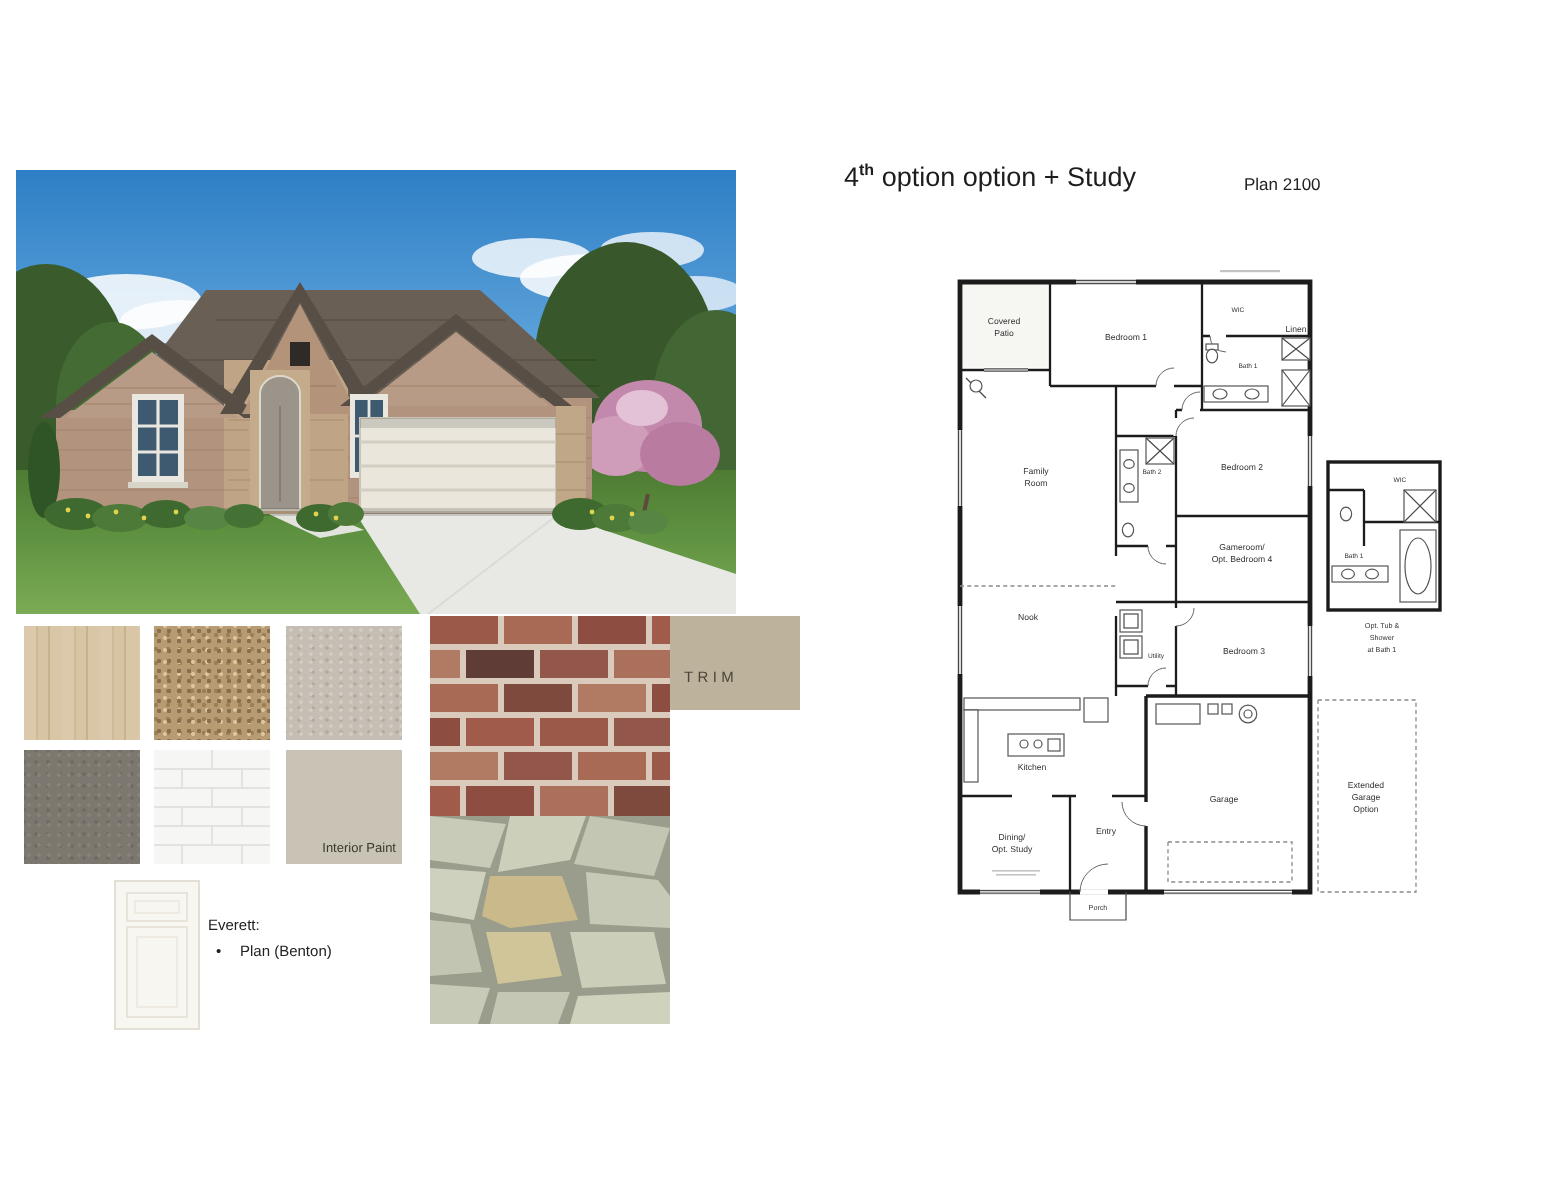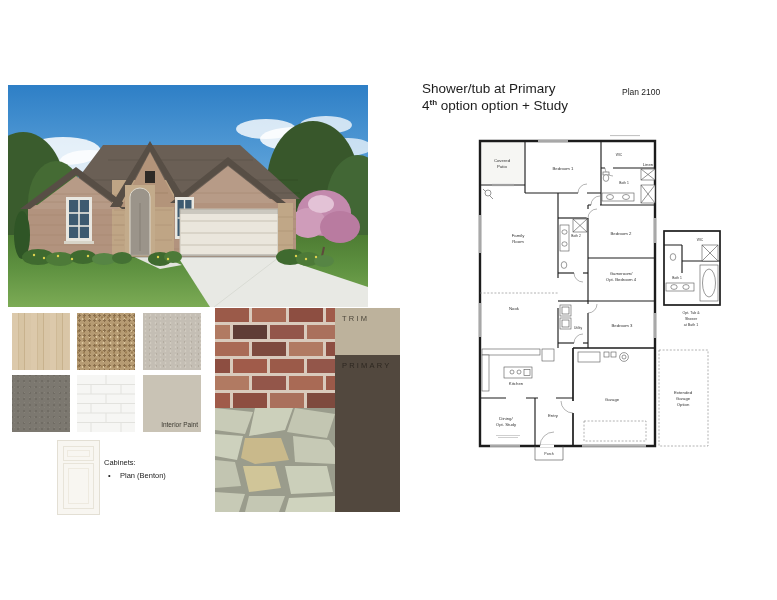--- a/index.html
+++ b/index.html
@@ -47,21 +47,21 @@
   #cabinets-text{left:104px;top:458px;width:120px;color:#222;}
   #cabinets-heading{font-size:7.5px;}
   #cabinets-item{font-size:7.5px;margin-top:4px;}
   #cabinets-item .blt{display:inline-block;width:12px;text-align:left;padding-left:4px;}
 
   #sw-brick{left:215px;top:308px;width:120px;height:100px;}
   #sw-stone{left:215px;top:408px;width:120px;height:104px;}
   #panel-trim{left:335px;top:308px;width:65px;height:47px;background:#bdb29c;}
   #panel-primary{left:335px;top:355px;width:65px;height:157px;background:#52483e;}
   .panel-label{position:absolute;left:7px;top:6px;font-size:7.5px;letter-spacing:2.2px;}
-  #panel-trim .panel-label{color:#4c463a;}
+  #panel-trim .panel-label{color:#4c463a;margin-top:20px;}
   #panel-primary .panel-label{color:#2d2720;}
 
   
   #floor-plan{left:478px;top:133px;width:250px;height:332px;}
   .w2{stroke:#1c1c1c;stroke-width:2.4;fill:none;}
   .w1{stroke:#1c1c1c;stroke-width:1.15;fill:none;}
   .w15{stroke:#1c1c1c;stroke-width:1.7;fill:none;}
   .wt{stroke:#4a4a4a;stroke-width:.6;fill:none;}
   .fx{stroke:#555;stroke-width:.6;fill:#ffffff;}
   .dsh{stroke:#8a8a8a;stroke-width:.65;stroke-dasharray:2 1.6;fill:none;}
@@ -70,21 +70,20 @@
   .pl{font-family:"Liberation Sans",sans-serif;font-size:4.3px;fill:#333;text-anchor:middle;}
   .pls{font-size:3.3px;}
   .plc{font-size:3.6px;}
   .mark{fill:#c4c4c4;}
 </style>
 </head>
 <body>
 <div id="canvas">
 
 <div id="header" class="abs">
-  <div class="hline">Shower/tub at Primary</div>
   <div class="hline"><span>4</span><sup>th</sup><span> option option + Study</span></div>
   <span id="plan-badge">Plan 2100</span>
 </div>
 
 <div id="house-photo" class="abs">
 <svg width="360" height="222" viewBox="0 0 360 222">
   <defs>
     <linearGradient id="skyG" x1="0" y1="0" x2="0" y2="1">
       <stop offset="0" stop-color="#2e7fc6"></stop>
             <stop offset=".5" stop-color="#5aa0d8"></stop>
@@ -256,21 +255,21 @@
 </div>
 <div class="swatch" id="sw-paint">
   <span id="paint-label">Interior Paint</span>
 </div>
 
 <div id="cabinet" class="abs">
   <div id="cab-drawer"></div>
   <div id="cab-door"></div>
 </div>
 <div id="cabinets-text" class="abs">
-  <div id="cabinets-heading">Cabinets:</div>
+  <div id="cabinets-heading">Everett:</div>
   <div id="cabinets-item"><span class="blt">•</span><span>Plan (Benton)</span></div>
 </div>
 
 <div id="sw-brick" class="abs">
   <svg width="120" height="100" viewBox="0 0 120 100">
     <rect width="120" height="100" fill="#d9cabc"></rect>
     <g>
       <rect x="0" y="0" width="34" height="14" fill="#9b5a49"></rect>
           <rect x="37" y="0" width="34" height="14" fill="#a96a55"></rect>
           <rect x="74" y="0" width="34" height="14" fill="#8d4e41"></rect>
@@ -310,23 +309,20 @@
     <polygon points="0,52 20,54 26,78 0,80" fill="#c2c5b1"></polygon>
     <polygon points="28,58 60,58 66,80 34,84" fill="#d0c598"></polygon>
     <polygon points="70,58 112,58 118,84 76,86" fill="#cbcfba"></polygon>
     <polygon points="0,84 30,86 24,104 0,104" fill="#c7cab6"></polygon>
     <polygon points="34,88 70,88 64,104 30,104" fill="#c4c7b3"></polygon>
     <polygon points="74,90 120,88 120,104 70,104" fill="#cfd3be"></polygon>
   </svg>
 </div>
 <div id="panel-trim" class="abs">
   <span class="panel-label">TRIM</span>
-</div>
-<div id="panel-primary" class="abs">
-  <span class="panel-label">PRIMARY</span>
 </div>
 
 <div id="floor-plan" class="abs">
 <svg width="250" height="332" viewBox="0 0 250 332">
 
   <g>
     <rect class="mark" x="132" y="2" width="30" height="1.1"></rect>
     <rect class="mark" x="18" y="302" width="24" height=".8"></rect>
     <rect class="mark" x="20" y="304" width="20" height=".8"></rect>
   </g>

